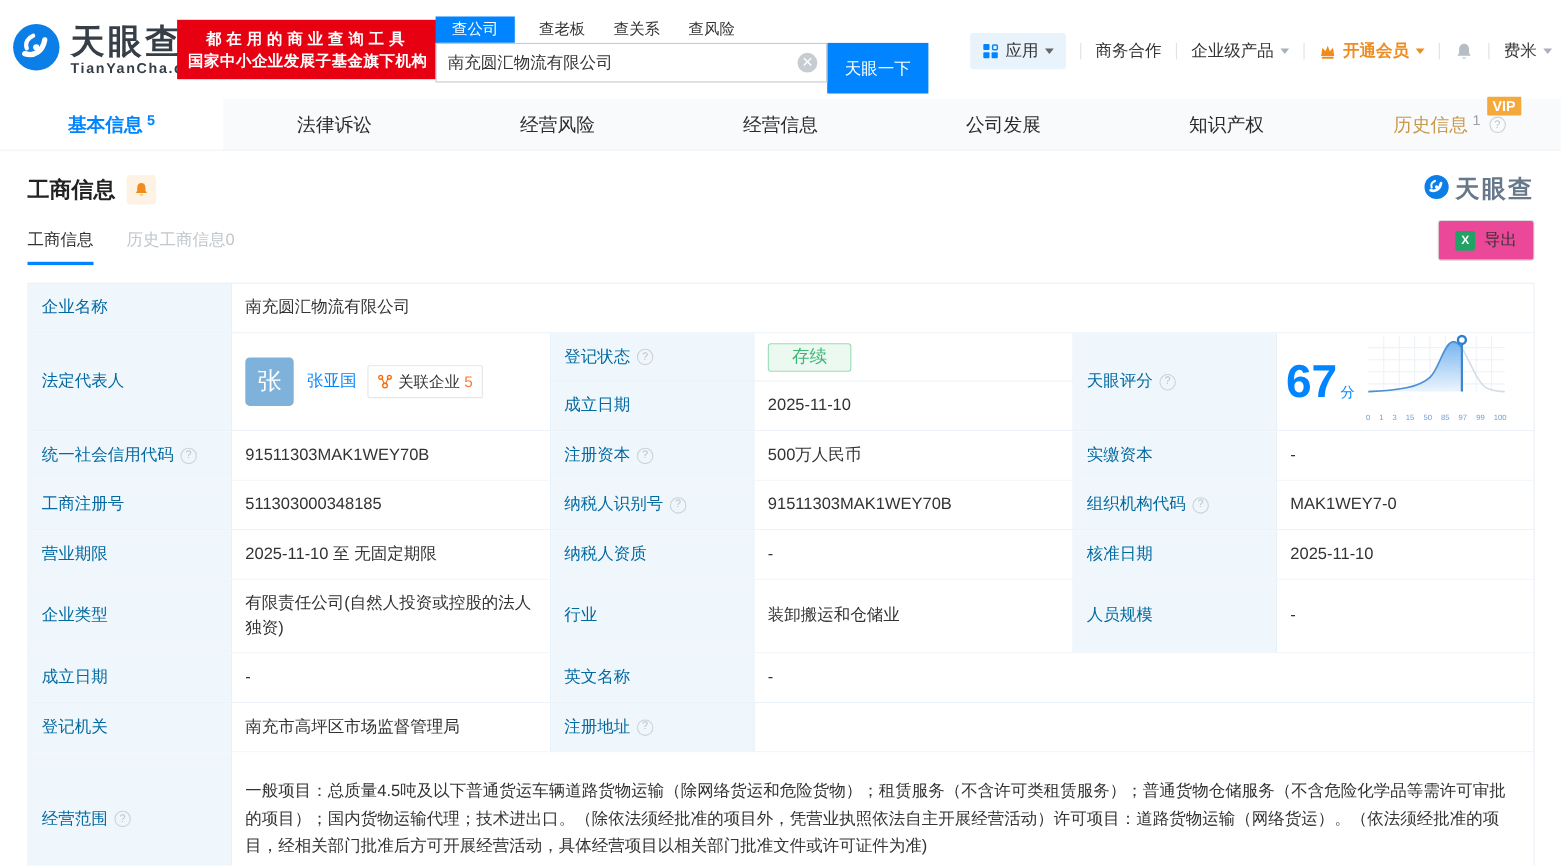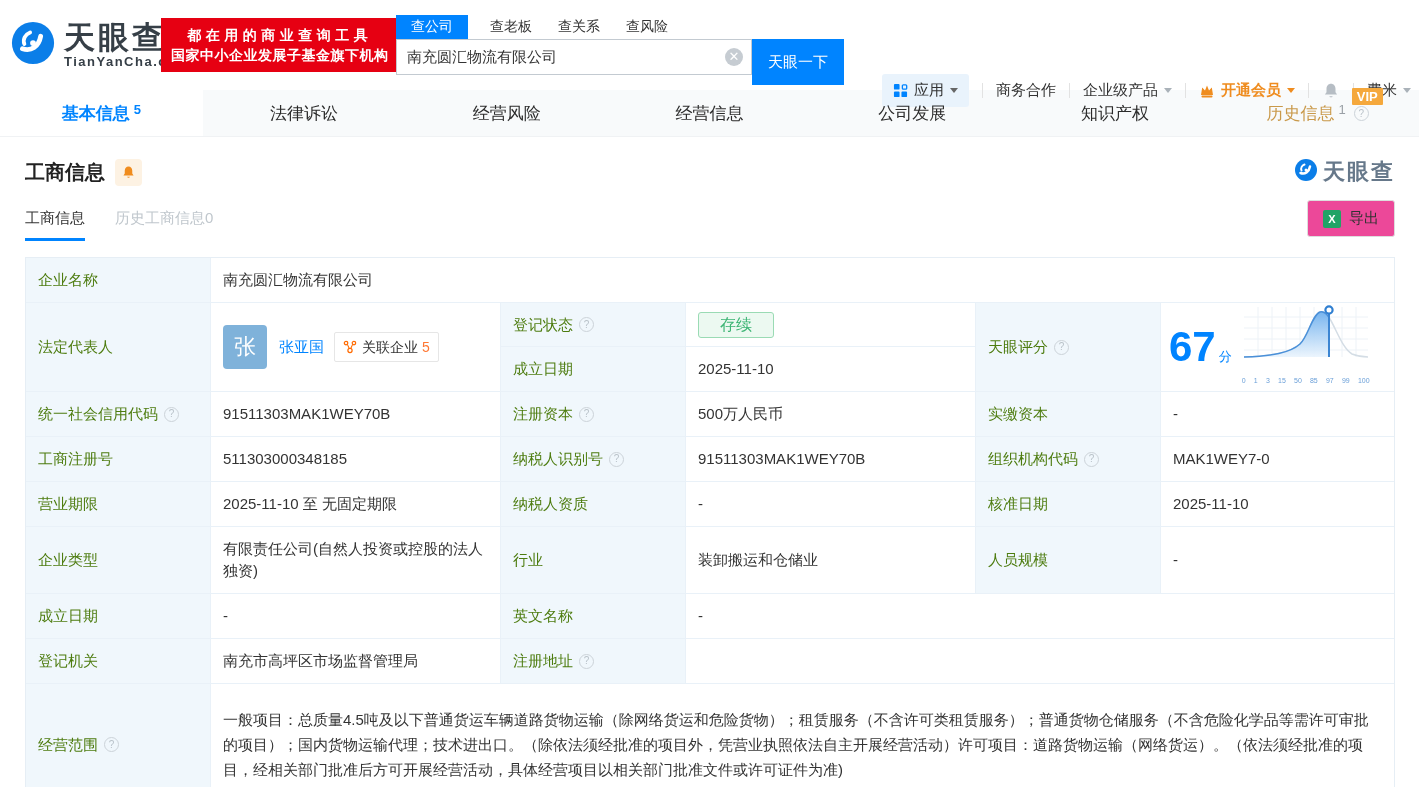--- a/index.html
+++ b/index.html
@@ -20,21 +20,21 @@
   .search { position: absolute; left: 396px; top: 14px; }
   .search-tabs { display: flex; align-items: flex-end; font-size: 14px; height: 25px; }
   .search-tab { color: #333; margin-right: 26px; padding: 3px 0; cursor: pointer; }
   .search-tab.active { background: #0084ff; color: #fff; padding: 3px 15px; margin-right: 22px; }
   .search-row { display: flex; margin-top: 0px; }
   .search-box { position: relative; }
   .search-input { width: 356px; height: 36px; border: 1px solid #c3cad1; padding: 0 34px 0 10px; font-size: 15px; color: #333; outline: none; font-family: inherit; }
   .clear-btn { position: absolute; right: 9px; top: 9px; width: 18px; height: 18px; border-radius: 50%; background: #c6ccd2; color: #fff; font-size: 13px; line-height: 18px; text-align: center; cursor: pointer; }
   .search-btn { width: 92px; height: 46px; background: #0084ff; color: #fff; border: none; font-size: 15px; cursor: pointer; font-family: inherit; }
 
-  .nav { position: absolute; right: 8px; top: 30px; display: flex; align-items: center; font-size: 15px; color: #333; margin-top: 44px; }
+  .nav { position: absolute; right: 8px; top: 30px; display: flex; align-items: center; font-size: 15px; color: #333; }
   .nav-item { display: flex; align-items: center; cursor: pointer; white-space: nowrap; }
   .nav-div { width: 1px; height: 15px; background: #e2e2e2; margin: 0 13px; }
   .apps-chip { background: #e9f3fc; border-radius: 3px; padding: 7px 11px; }
   .caret { width: 0; height: 0; border-left: 4px solid transparent; border-right: 4px solid transparent; border-top: 5px solid #666; margin-left: 6px; }
   .caret.orange { border-top-color: #ef8c1f; }
   .caret.grey { border-top-color: #aab2b9; }
   .vip-link { color: #ef8c1f; font-weight: bold; }
   .icon-gap { margin-right: 6px; display: inline-flex; }
 
   
@@ -66,21 +66,21 @@
   .export-btn { position: absolute; right: 0; top: -6px; display: flex; align-items: center; border: 1px solid #ddd; border-radius: 3px; background: #ec4899; padding: 8px 15px; font-size: 15px; color: #333; cursor: pointer; }
   .xls-icon { width: 18px; height: 18px; background: #21a366; border-radius: 2px; color: #fff; font-size: 11px; font-weight: bold; display: flex; align-items: center; justify-content: center; margin-right: 8px; }
   .xls-icon::before { content: "X"; }
 
   
   .biz-table { margin-top: 13px; border: 1px solid #e6eef5; }
   .trow { display: grid; grid-template-columns: 185px 290px 185px 290px 185px 1fr; border-bottom: 1px solid #e9f1f8; }
   .trow:last-child { border-bottom: none; }
   .cell { padding: 11px 12px; font-size: 15px; display: flex; align-items: center; border-right: 1px solid #e9f1f8; line-height: 22px; }
   .cell.last { border-right: none; }
-  .lbl { background: #f0f7fc; color: #4d7c0f; }
+  .lbl { background: #f0f7fc; color: #0369a1; }
   .val { background: #fff; color: #333; }
   .span5 { grid-column: 2 / 7; }
   .span4 { grid-column: 4 / 7; }
   .trow-legal { grid-template-rows: 44px 44px; }
   .rs2 { grid-row: 1 / 3; }
   .bb { border-bottom: 1px solid #e9f1f8; }
 
   .avatar { width: 44px; height: 44px; border-radius: 4px; background: #7fb2da; color: #fff; font-size: 22px; display: flex; align-items: center; justify-content: center; cursor: pointer; flex: none; }
   .rep-name { color: #0084ff; margin-left: 12px; cursor: pointer; }
   .related-badge { display: inline-flex; align-items: center; border: 1px solid #e6e6e6; border-radius: 2px; padding: 3px 8px; margin-left: 10px; font-size: 14px; color: #333; cursor: pointer; background: #fff; }

